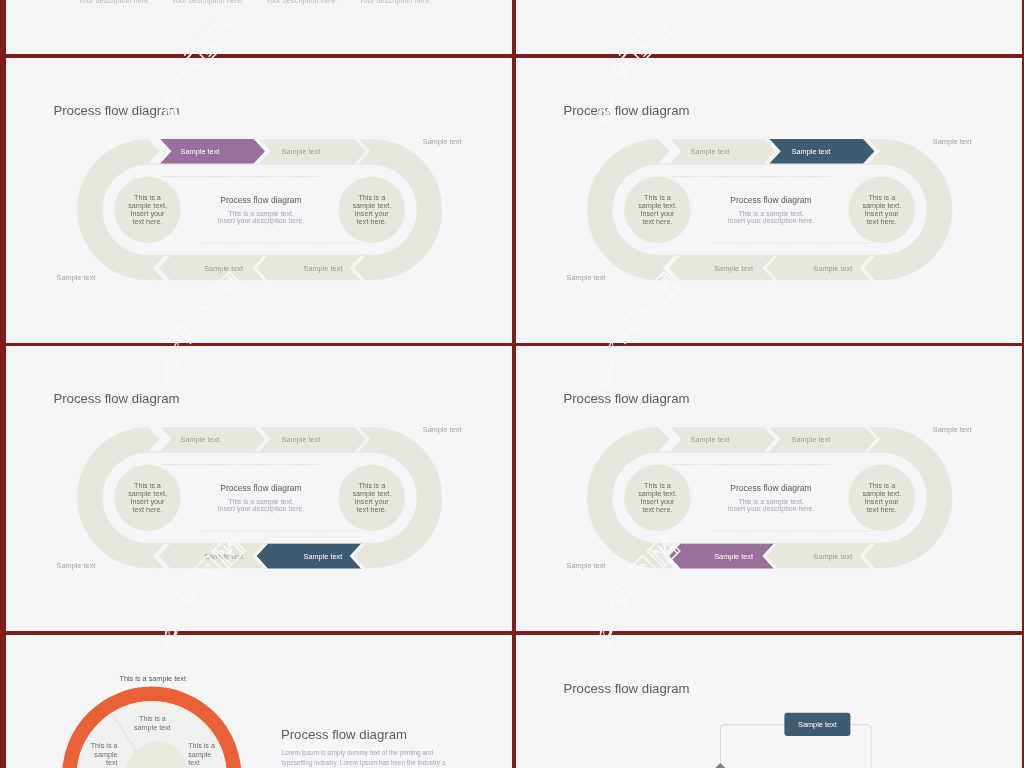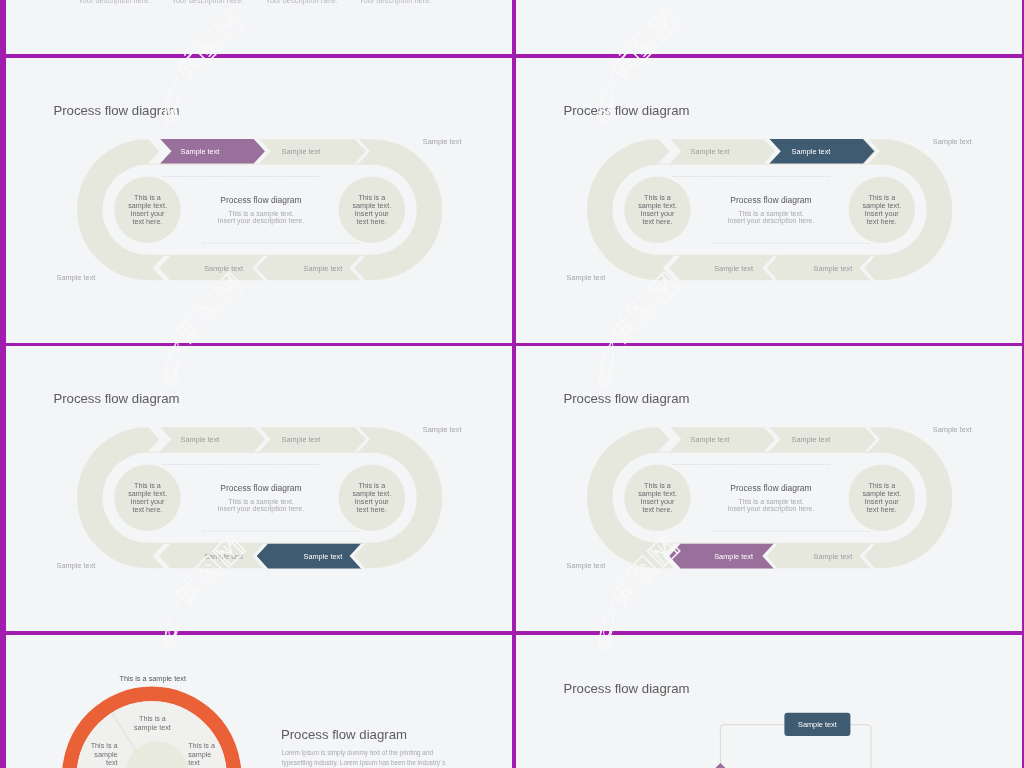--- a/index.html
+++ b/index.html
@@ -1,20 +1,20 @@
 <!DOCTYPE html>
 <html><head>
 <meta charset="utf-8">
 <title>Process flow diagram</title>
 <style>
   html,body{margin:0;padding:0;background:#ffffff;}
   body{width:1024px;height:768px;overflow:hidden;
        font-family:"Liberation Sans",sans-serif;
        -webkit-font-smoothing:antialiased;}
-  .page{position:relative;width:1024px;height:768px;overflow:hidden;background:#a21caf;}
+  .page{position:relative;width:1024px;height:768px;overflow:hidden;background:#7f1d1d;}
   .slide{position:absolute;background:#f4f5f7;overflow:hidden;}
   .slide svg{display:block;position:absolute;left:0;top:0;}
 
   
   .wm{position:absolute;left:0;top:0;width:1024px;height:768px;pointer-events:none;}
 </style>
 </head>
 <body>
 
 <div class="page">

